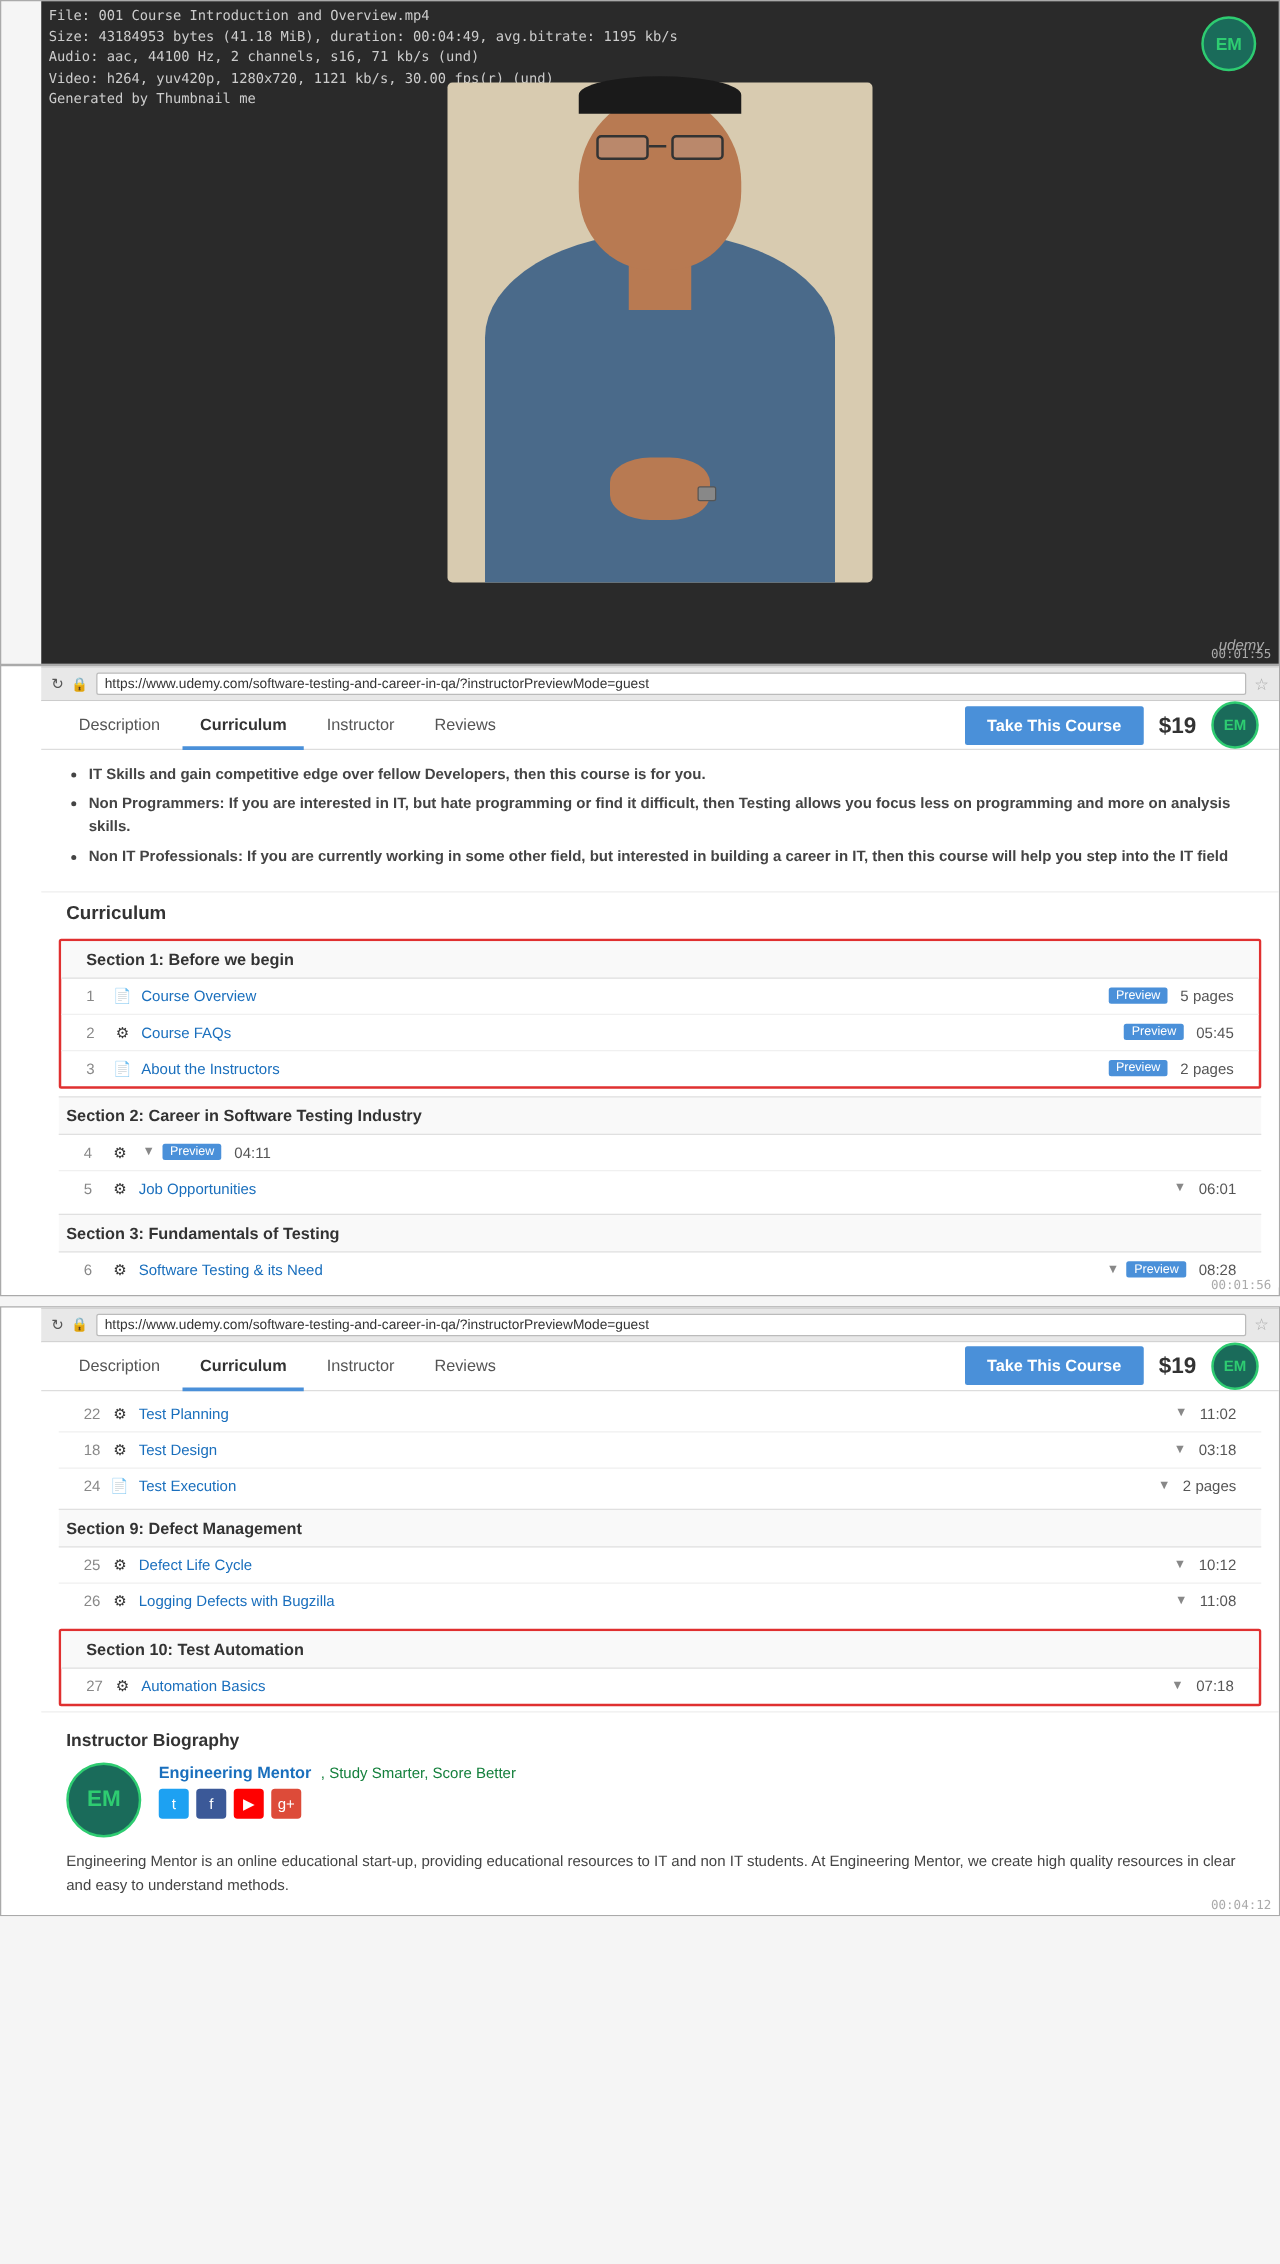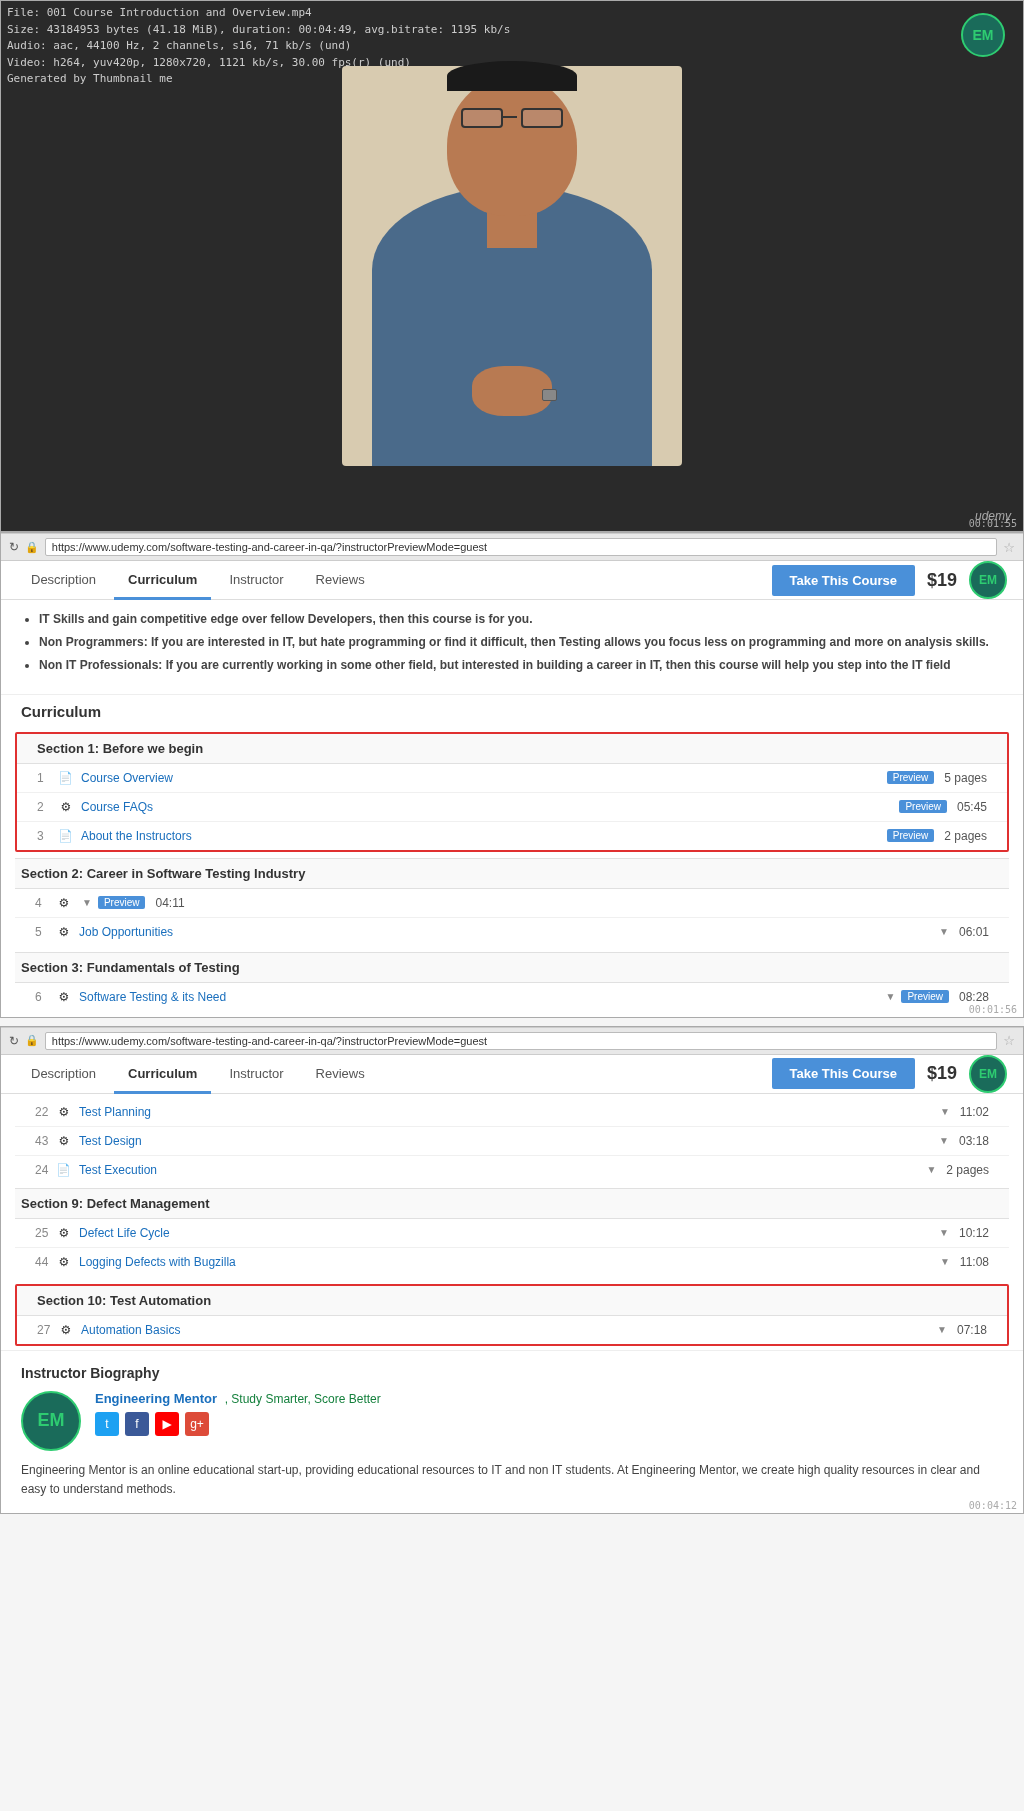--- a/index.html
+++ b/index.html
@@ -283,20 +283,21 @@
       font-size: 12px;
       color: #444;
       line-height: 1.6;
     }
 
     
     .screenshot-wrapper {
       position: relative;
       border: 1px solid #aaa;
       margin-bottom: 0;
+      padding-left: 32px;
     }
 
     .page-header-bar {
       position: relative;
     }
   </style>
 </head>
 <body>
 
 <div class="screenshot-wrapper">
@@ -462,21 +463,21 @@
 
     <div style="margin: 4px 14px;">
       <div class="curriculum-item">
         <span class="item-num">22</span>
         <span class="item-icon">⚙</span>
         <span class="item-title">Test Planning</span>
         <span class="dropdown-arrow">▼</span>
         <span class="item-duration">11:02</span>
       </div>
       <div class="curriculum-item">
-        <span class="item-num">43</span>
+        <span class="item-num">18</span>
         <span class="item-icon">⚙</span>
         <span class="item-title">Test Design</span>
         <span class="dropdown-arrow">▼</span>
         <span class="item-duration">03:18</span>
       </div>
       <div class="curriculum-item">
         <span class="item-num">24</span>
         <span class="item-icon">📄</span>
         <span class="item-title">Test Execution</span>
         <span class="dropdown-arrow">▼</span>
@@ -487,21 +488,21 @@
     <div style="margin: 4px 14px;">
       <div class="curriculum-section-header" style="padding-left:6px;">Section 9: Defect Management</div>
       <div class="curriculum-item">
         <span class="item-num">25</span>
         <span class="item-icon">⚙</span>
         <span class="item-title">Defect Life Cycle</span>
         <span class="dropdown-arrow">▼</span>
         <span class="item-duration">10:12</span>
       </div>
       <div class="curriculum-item">
-        <span class="item-num">44</span>
+        <span class="item-num">26</span>
         <span class="item-icon">⚙</span>
         <span class="item-title">Logging Defects with Bugzilla</span>
         <span class="dropdown-arrow">▼</span>
         <span class="item-duration">11:08</span>
       </div>
     </div>
 
     <div class="curriculum-section-box" style="margin-top:8px;">
       <div class="curriculum-section-header">Section 10: Test Automation</div>
       <div class="curriculum-item">

